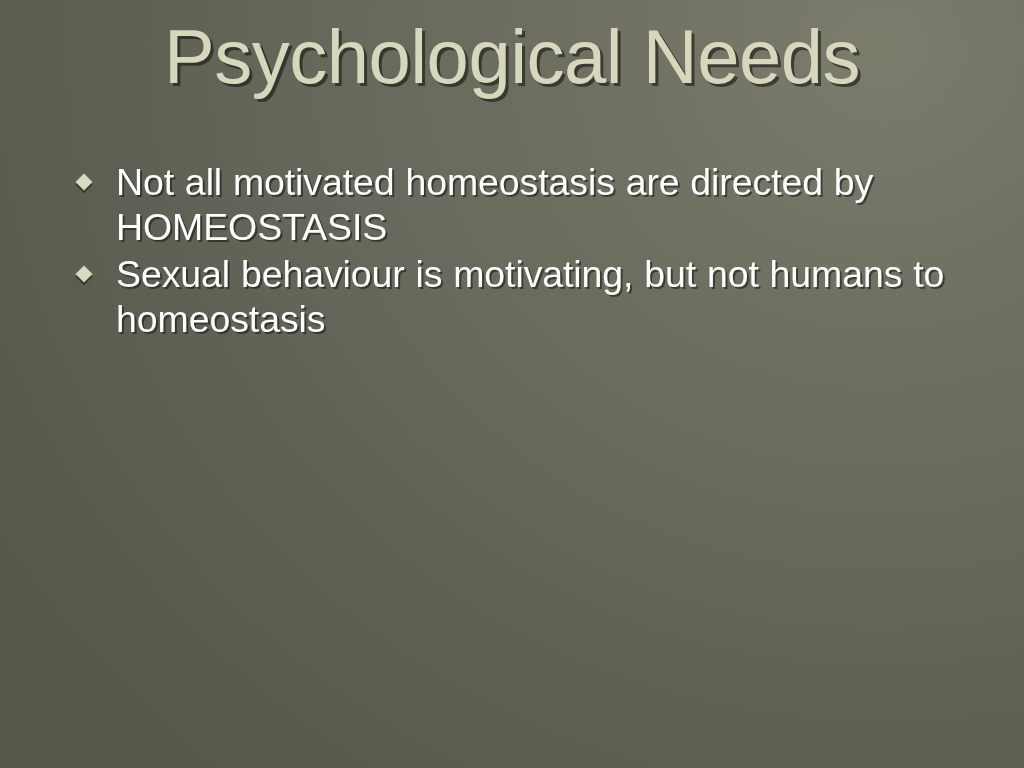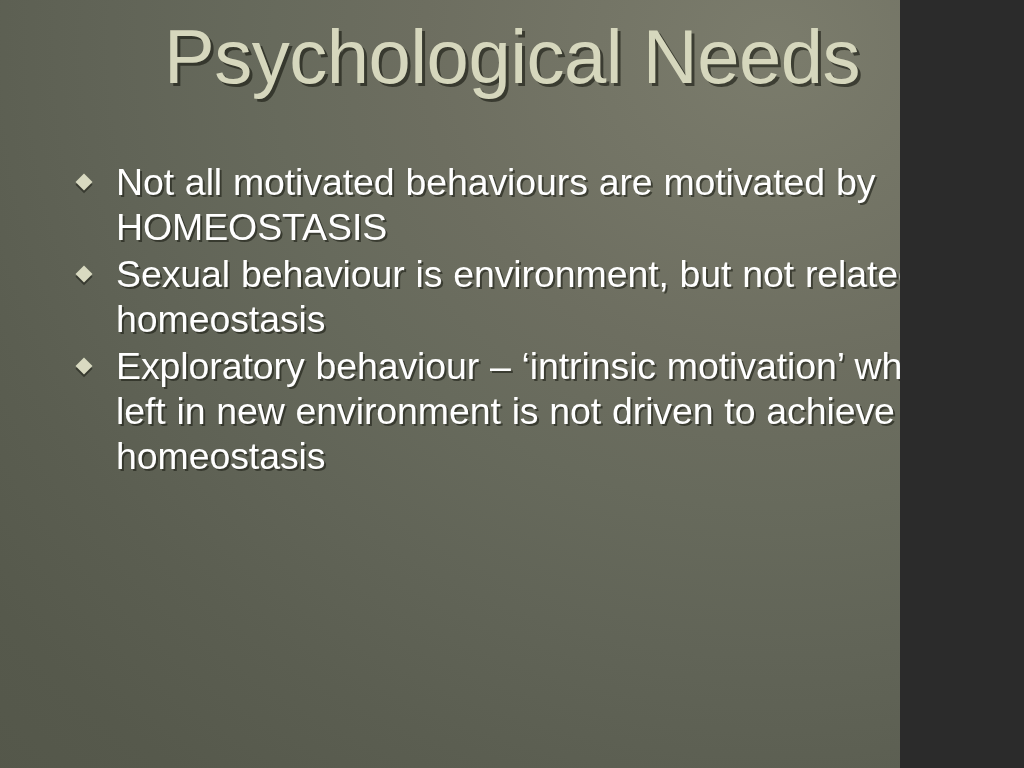--- a/index.html
+++ b/index.html
@@ -3,21 +3,21 @@
 <meta charset="utf-8">
 <style>
   html, body {
     margin: 0;
     padding: 0;
     background: #2b2b2b;
   }
 
   .slide {
     position: relative;
-    width: 900px;
+    width: 1024px;
     height: 768px;
     overflow: hidden;
     background-color: #5c5f51;
     background-image:
       radial-gradient(ellipse 1250px 1150px at 86% 6%,
         #7b7c6c 0%,
         #747566 14%,
         #6d6e60 28%,
         #676a5c 40%,
         #616457 53%,
@@ -93,29 +93,25 @@
 <div class="slide">
 
   <div class="title-block">
     <h1 class="slide-title">Psychological Needs</h1>
   </div>
 
   <div class="body-block">
 
     <div class="bullet-row">
       <span class="bullet-marker"></span>
-      <span class="bullet-text">Not all motivated behaviours are motivated by HOMEOSTASIS</span>
+      <span class="bullet-text">Not all motivated homeostasis are directed by HOMEOSTASIS</span>
     </div>
 
     <div class="bullet-row">
       <span class="bullet-marker"></span>
-      <span class="bullet-text">Sexual behaviour is environment, but not related to homeostasis</span>
+      <span class="bullet-text">Sexual behaviour is motivating, but not humans to homeostasis</span>
     </div>
 
-    <div class="bullet-row">
-      <span class="bullet-marker"></span>
-      <span class="bullet-text">Exploratory behaviour – ‘intrinsic motivation’ when left in new environment is not driven to achieve homeostasis</span>
-    </div>
 
 
   </div>
 
 </div>
 
 </body></html>

